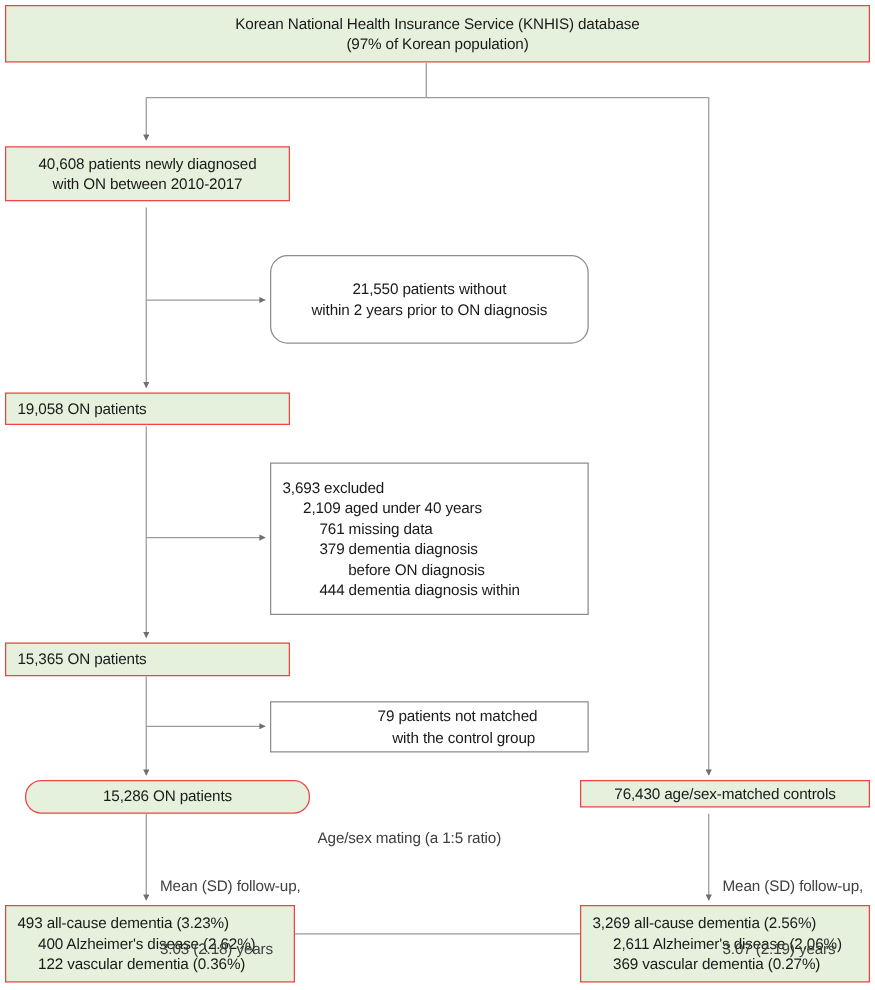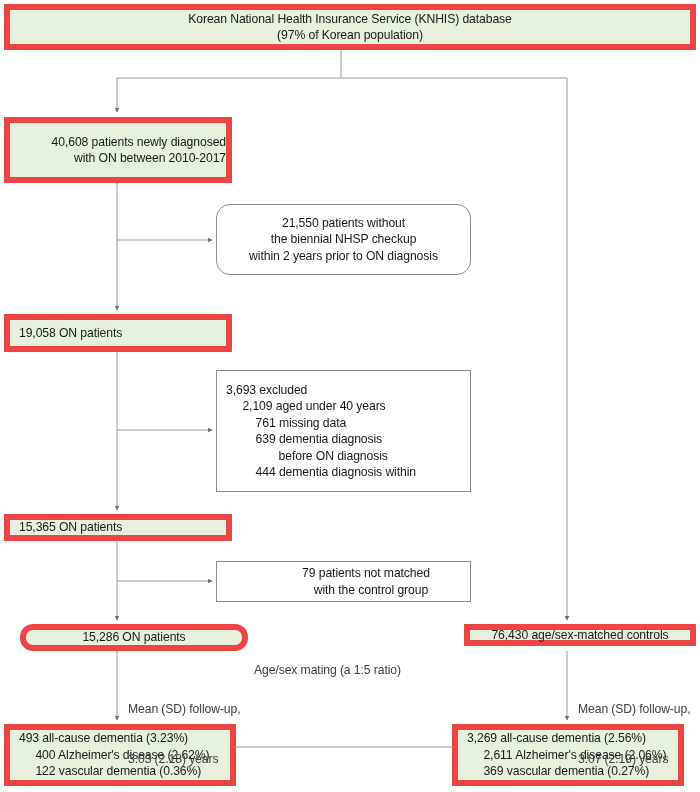--- a/index.html
+++ b/index.html
@@ -27,21 +27,21 @@
     box-sizing: border-box;
     display: flex;
     flex-direction: column;
     justify-content: center;
     font-size: 12.2px;
     line-height: 16.5px;
     letter-spacing: -0.1px;
   }
   .node.green {
     background: #e5f1dd;
-    border: 6px solid #ef4444;
+    border: 1px solid #ef4444;
   }
   .node.white {
     background: #ffffff;
     border: 1px solid #8d8d8d;
   }
   .node.center { text-align: center; }
   .node.left   { text-align: left; }
   .node .ln { display: block; white-space: pre; }
   .pad-l { padding-left: 9px; }
   .label {
@@ -87,40 +87,39 @@
 
     <path d="M 236 747 L 464 747"></path>
   </g>
 </svg>
 
 <div class="node green center" style="left:4px; top:4px; width:692px; height:46px;">
   <span class="ln">Korean National Health Insurance Service (KNHIS) database</span>
   <span class="ln">(97% of Korean population)</span>
 </div>
 
-<div class="node green center" style="left:4px; top:117px; width:228px; height:66px;align-items:flex-end;">
+<div class="node green center" style="left:4px; top:117px; width:228px; height:44px;">
   <span class="ln">40,608 patients newly diagnosed</span>
   <span class="ln">with ON between 2010-2017</span>
 </div>
 
 <div class="node white center" style="left:216px; top:204px; width:255px; height:71px;border-radius:14px;">
   <span class="ln">21,550 patients without</span>
-  <span class="ln">the biennial NHSP checkup</span>
   <span class="ln">within 2 years prior to ON diagnosis</span>
 </div>
 
-<div class="node green left pad-l" style="left:4px; top:314px; width:228px; height:38px;">
+<div class="node green left pad-l" style="left:4px; top:314px; width:228px; height:26px;">
   <span class="ln">19,058 ON patients</span>
 </div>
 
 <div class="node white left pad-l" style="left:216px; top:370px; width:255px; height:122px;">
   <span class="ln">3,693 excluded</span>
   <span class="ln">     2,109 aged under 40 years</span>
   <span class="ln">         761 missing data</span>
-  <span class="ln">         639 dementia diagnosis</span>
+  <span class="ln">         379 dementia diagnosis</span>
   <span class="ln">                before ON diagnosis</span>
   <span class="ln">         444 dementia diagnosis within</span>
 </div>
 
 <div class="node green left pad-l" style="left:4px; top:514px; width:228px; height:27px;">
   <span class="ln">15,365 ON patients</span>
 </div>
 
 <div class="node white center" style="left:216px; top:561px; width:255px; height:41px;padding-left:45px;">
   <span class="ln">79 patients not matched</span>
@@ -134,21 +133,21 @@
 <div class="node green center" style="left:464px; top:624px; width:232px; height:22px;">
   <span class="ln">76,430 age/sex-matched controls</span>
 </div>
 
 <div class="node green left pad-l" style="left:4px; top:724px; width:232px; height:62px;">
   <span class="ln">493 all-cause dementia (3.23%)</span>
   <span class="ln">     400 Alzheimer's disease (2.62%)</span>
   <span class="ln">     122 vascular dementia (0.36%)</span>
 </div>
 
-<div class="node green left pad-l" style="left:452px; top:724px; width:232px; height:62px;">
+<div class="node green left pad-l" style="left:464px; top:724px; width:232px; height:62px;">
   <span class="ln">3,269 all-cause dementia (2.56%)</span>
   <span class="ln">     2,611 Alzheimer's disease (2.06%)</span>
   <span class="ln">     369 vascular dementia (0.27%)</span>
 </div>
 
 <div class="label" style="left:254px; top:629px; width:220px;">
   <span class="ln">Age/sex mating (a 1:5 ratio)</span>
 </div>
 
 <div class="label" style="left:128px; top:668px; width:200px;">

